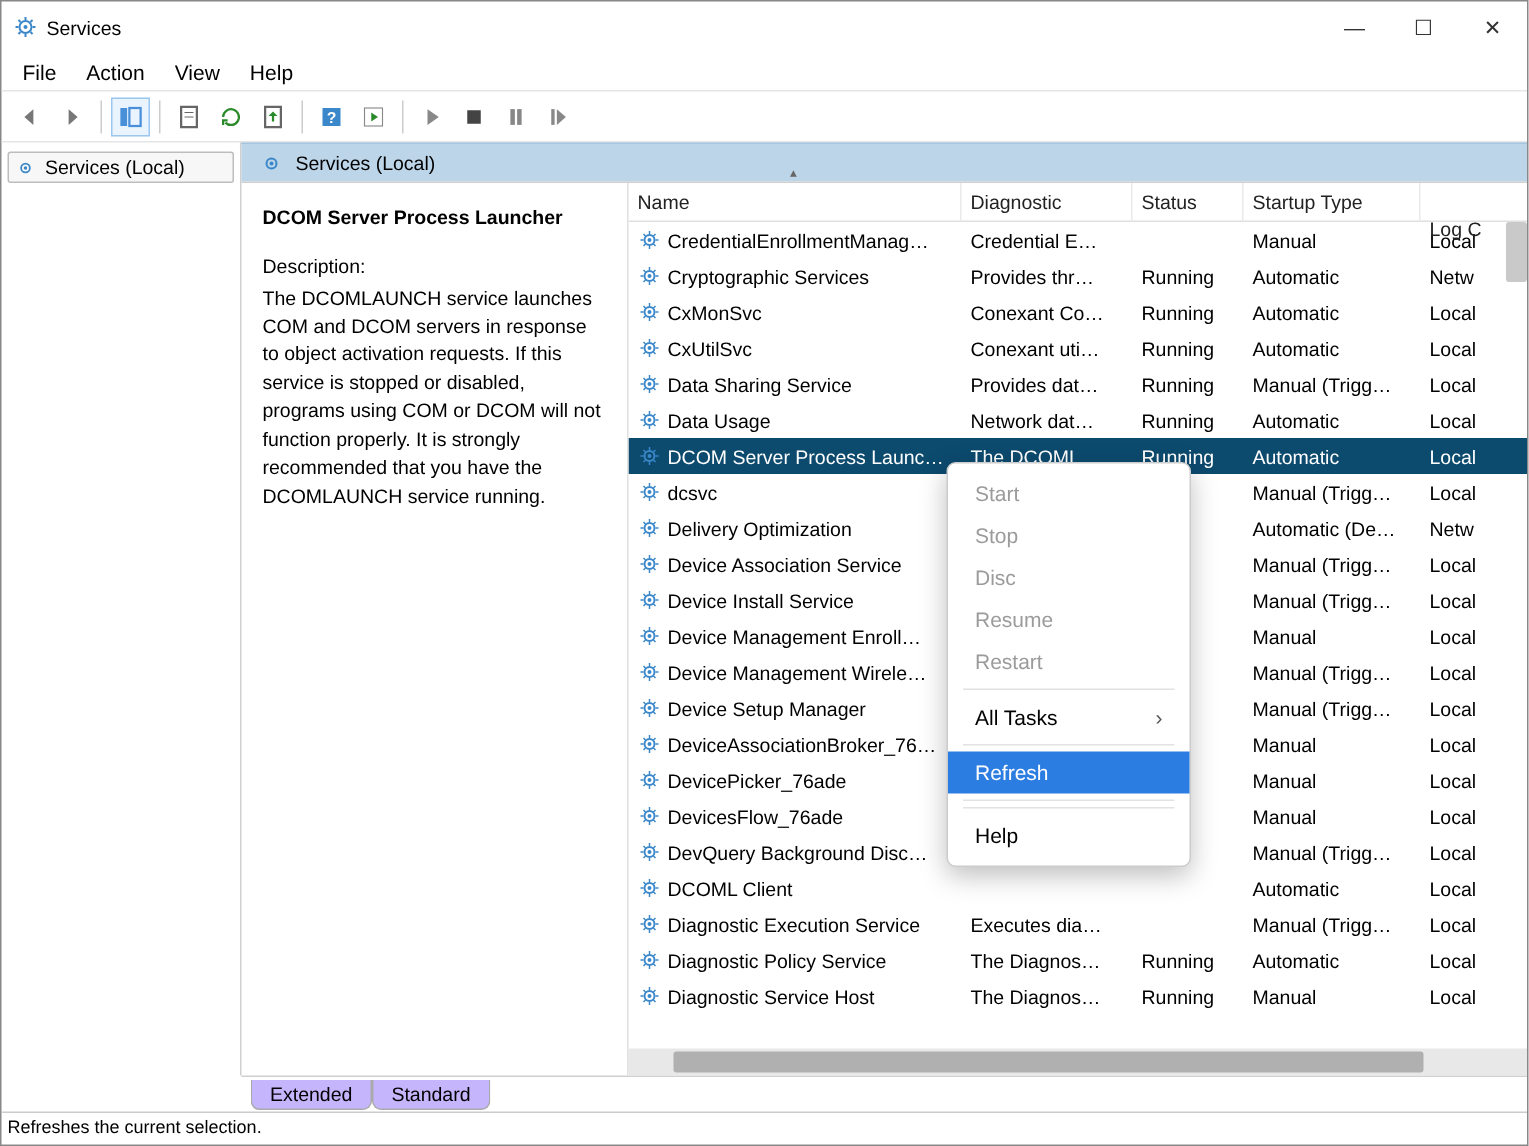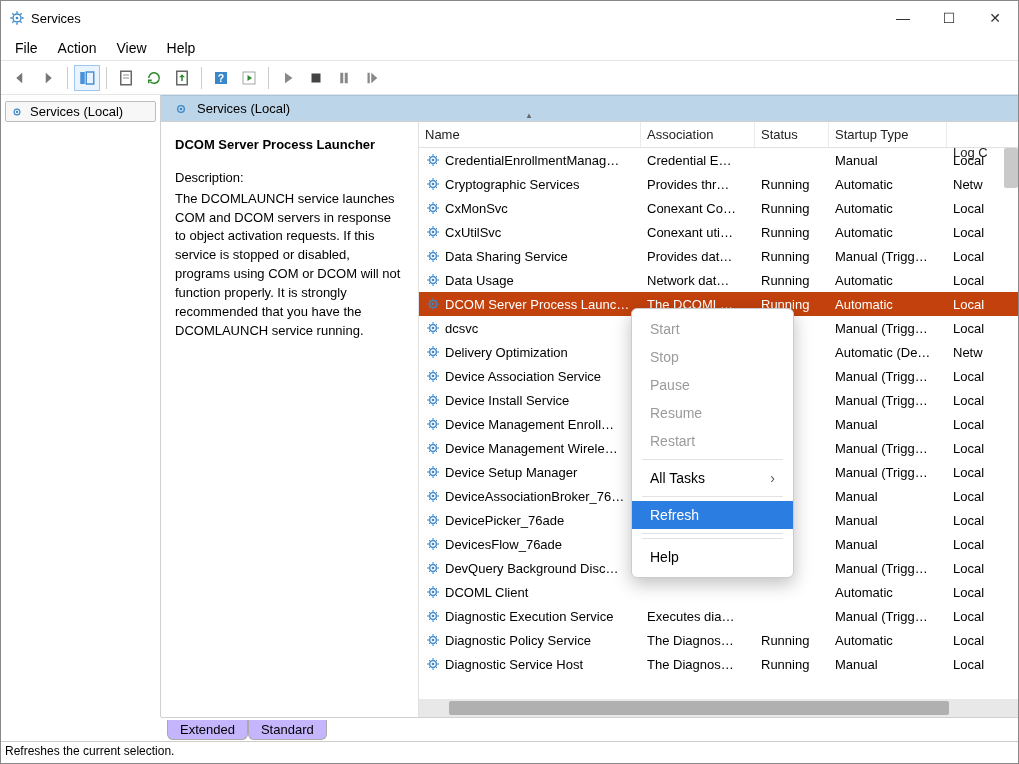--- a/index.html
+++ b/index.html
@@ -23,21 +23,21 @@
 .pane-body { flex:1; display:flex; min-height:0; border-top:1px solid #d0d0d0; }
 .details-col { width:258px; padding:14px 14px; font-size:13px; line-height:1.45; border-right:1px solid #e0e0e0; }
 .details-col .svc-title { font-weight:600; margin-bottom:14px; }
 .details-col .svc-desc-label { margin-bottom:2px; }
 .list-col { flex:1; min-width:0; display:flex; flex-direction:column; position:relative; }
 .col-headers { display:flex; font-size:13px; height:26px; align-items:center; border-bottom:1px solid #e0e0e0; color:#222; }
 .col-headers .h { padding-left:6px; border-right:1px solid #eaeaea; height:100%; display:flex; align-items:center; }
 .h.name{width:222px;} .h.desc{width:114px;} .h.stat{width:74px;} .h.start{width:118px;} .h.logon{width:56px; border-right:none;margin-top:36px;}
 .svc-rows { flex:1; overflow:hidden; font-size:13px; }
 .row { display:flex; height:24px; align-items:center; white-space:nowrap; }
-.row.selected { background:#c2410c; color:#fff; }
+.row.selected { background:#0c4a6e; color:#fff; }
 .row .c { padding-left:6px; overflow:hidden; text-overflow:ellipsis; }
 .c.name{width:222px; display:flex; align-items:center; gap:4px;} .c.desc{width:114px;} .c.stat{width:74px;} .c.start{width:118px;} .c.logon{width:56px;}
 .gear-ico { width:16px; height:16px; flex-shrink:0; }
 .hscroll { height:18px; background:#e8e8e8; position:relative;}
 .hscroll .thumb{ position:absolute; left:30px; top:2px; height:14px; width:500px; background:#b0b0b0; border-radius:2px;}
 .vscroll-stub { position:absolute; right:0; top:26px; width:14px; height:40px; background:#c9c9c9; border-radius:2px;}
 .tabs-strip { height:24px; display:flex; align-items:flex-end; font-size:13px; border-top:1px solid #d0d0d0; margin-left:160px; }
 .tabs-strip .tab { padding:2px 12px; border:1px solid #aaa; border-top:none; border-top-left-radius:0; border-top-right-radius:0; border-bottom-left-radius:6px; border-bottom-right-radius:6px; position:relative;  top:-1px; background:#c4b5fd;}
 .tabs-strip .tab:first-child{ margin-left:6px; }
 .statusbar { height:22px; border-top:1px solid #ccc; font-size:12px; padding:2px 4px; }
@@ -169,21 +169,21 @@
     <div class="pane-body">
       <div class="details-col">
         <div class="svc-title">DCOM Server Process Launcher</div>
         <div class="svc-desc-label">Description:</div>
         <div class="svc-desc">The DCOMLAUNCH service launches COM and DCOM servers in response to object activation requests. If this service is stopped or disabled, programs using COM or DCOM will not function properly. It is strongly recommended that you have the DCOMLAUNCH service running.</div>
       </div>
       <div class="list-col" style="position:relative;">
         <div class="col-headers" style="position:relative;">
           <div class="sort-caret">▴</div>
           <div class="h name">Name</div>
-          <div class="h desc">Association</div>
+          <div class="h desc">Diagnostic</div>
           <div class="h stat">Status</div>
           <div class="h start">Startup Type</div>
           <div class="h logon">Log C</div>
         </div>
         <div class="svc-rows" id="svc-rows">
             <div class="row">
               <div class="c name">
                 <svg class="gear-ico" viewBox="0 0 24 24">
                   <circle cx="12" cy="12" r="5" fill="none" stroke="#3a87c9" stroke-width="2"></circle>
                   <circle cx="12" cy="12" r="2" fill="#3a87c9"></circle>
@@ -492,21 +492,21 @@
             </div>
           </div>
         <div class="hscroll">
             <div class="thumb"></div>
           </div>
         <div class="vscroll-stub"></div>
 
         <div class="context-menu">
           <div class="cm-item disabled">Start</div>
           <div class="cm-item disabled">Stop</div>
-          <div class="cm-item disabled">Pause</div>
+          <div class="cm-item disabled">Disc</div>
           <div class="cm-item disabled">Resume</div>
           <div class="cm-item disabled">Restart</div>
           <hr>
           <div class="cm-item submenu">All Tasks</div>
           <hr>
           <div class="cm-item highlight">Refresh</div>
           <hr>
           <hr>
           <div class="cm-item">Help</div>
         </div>

